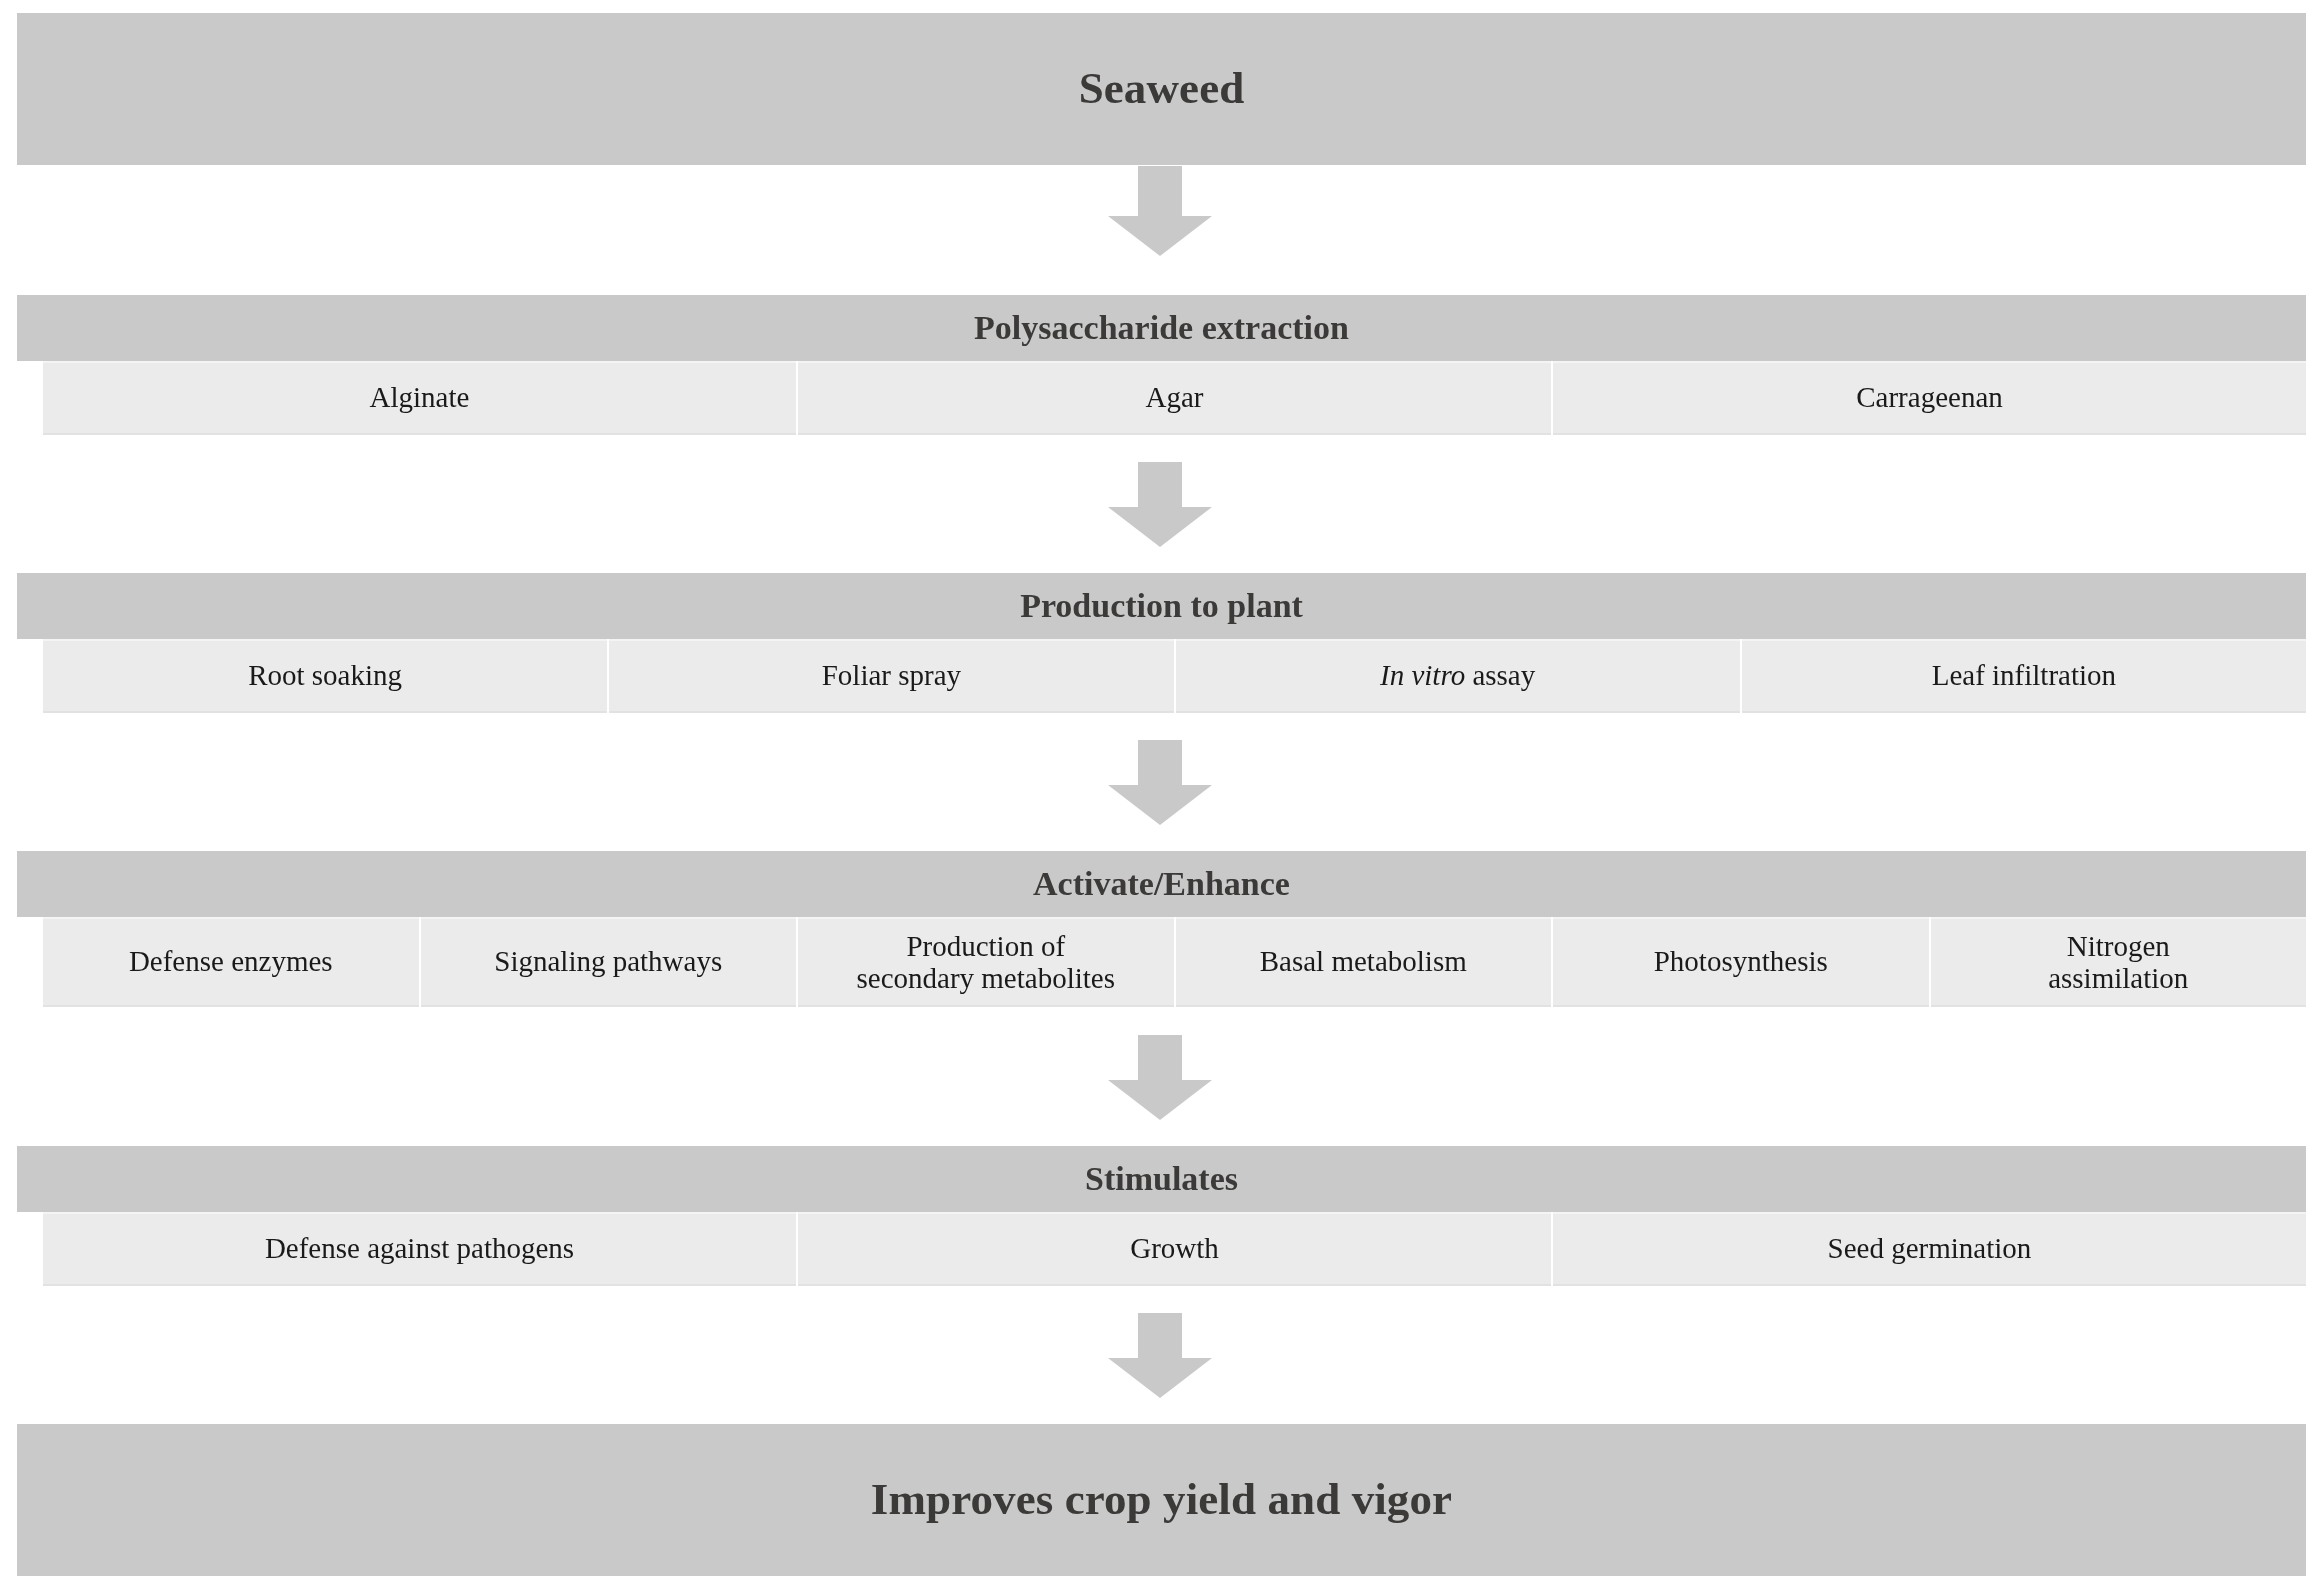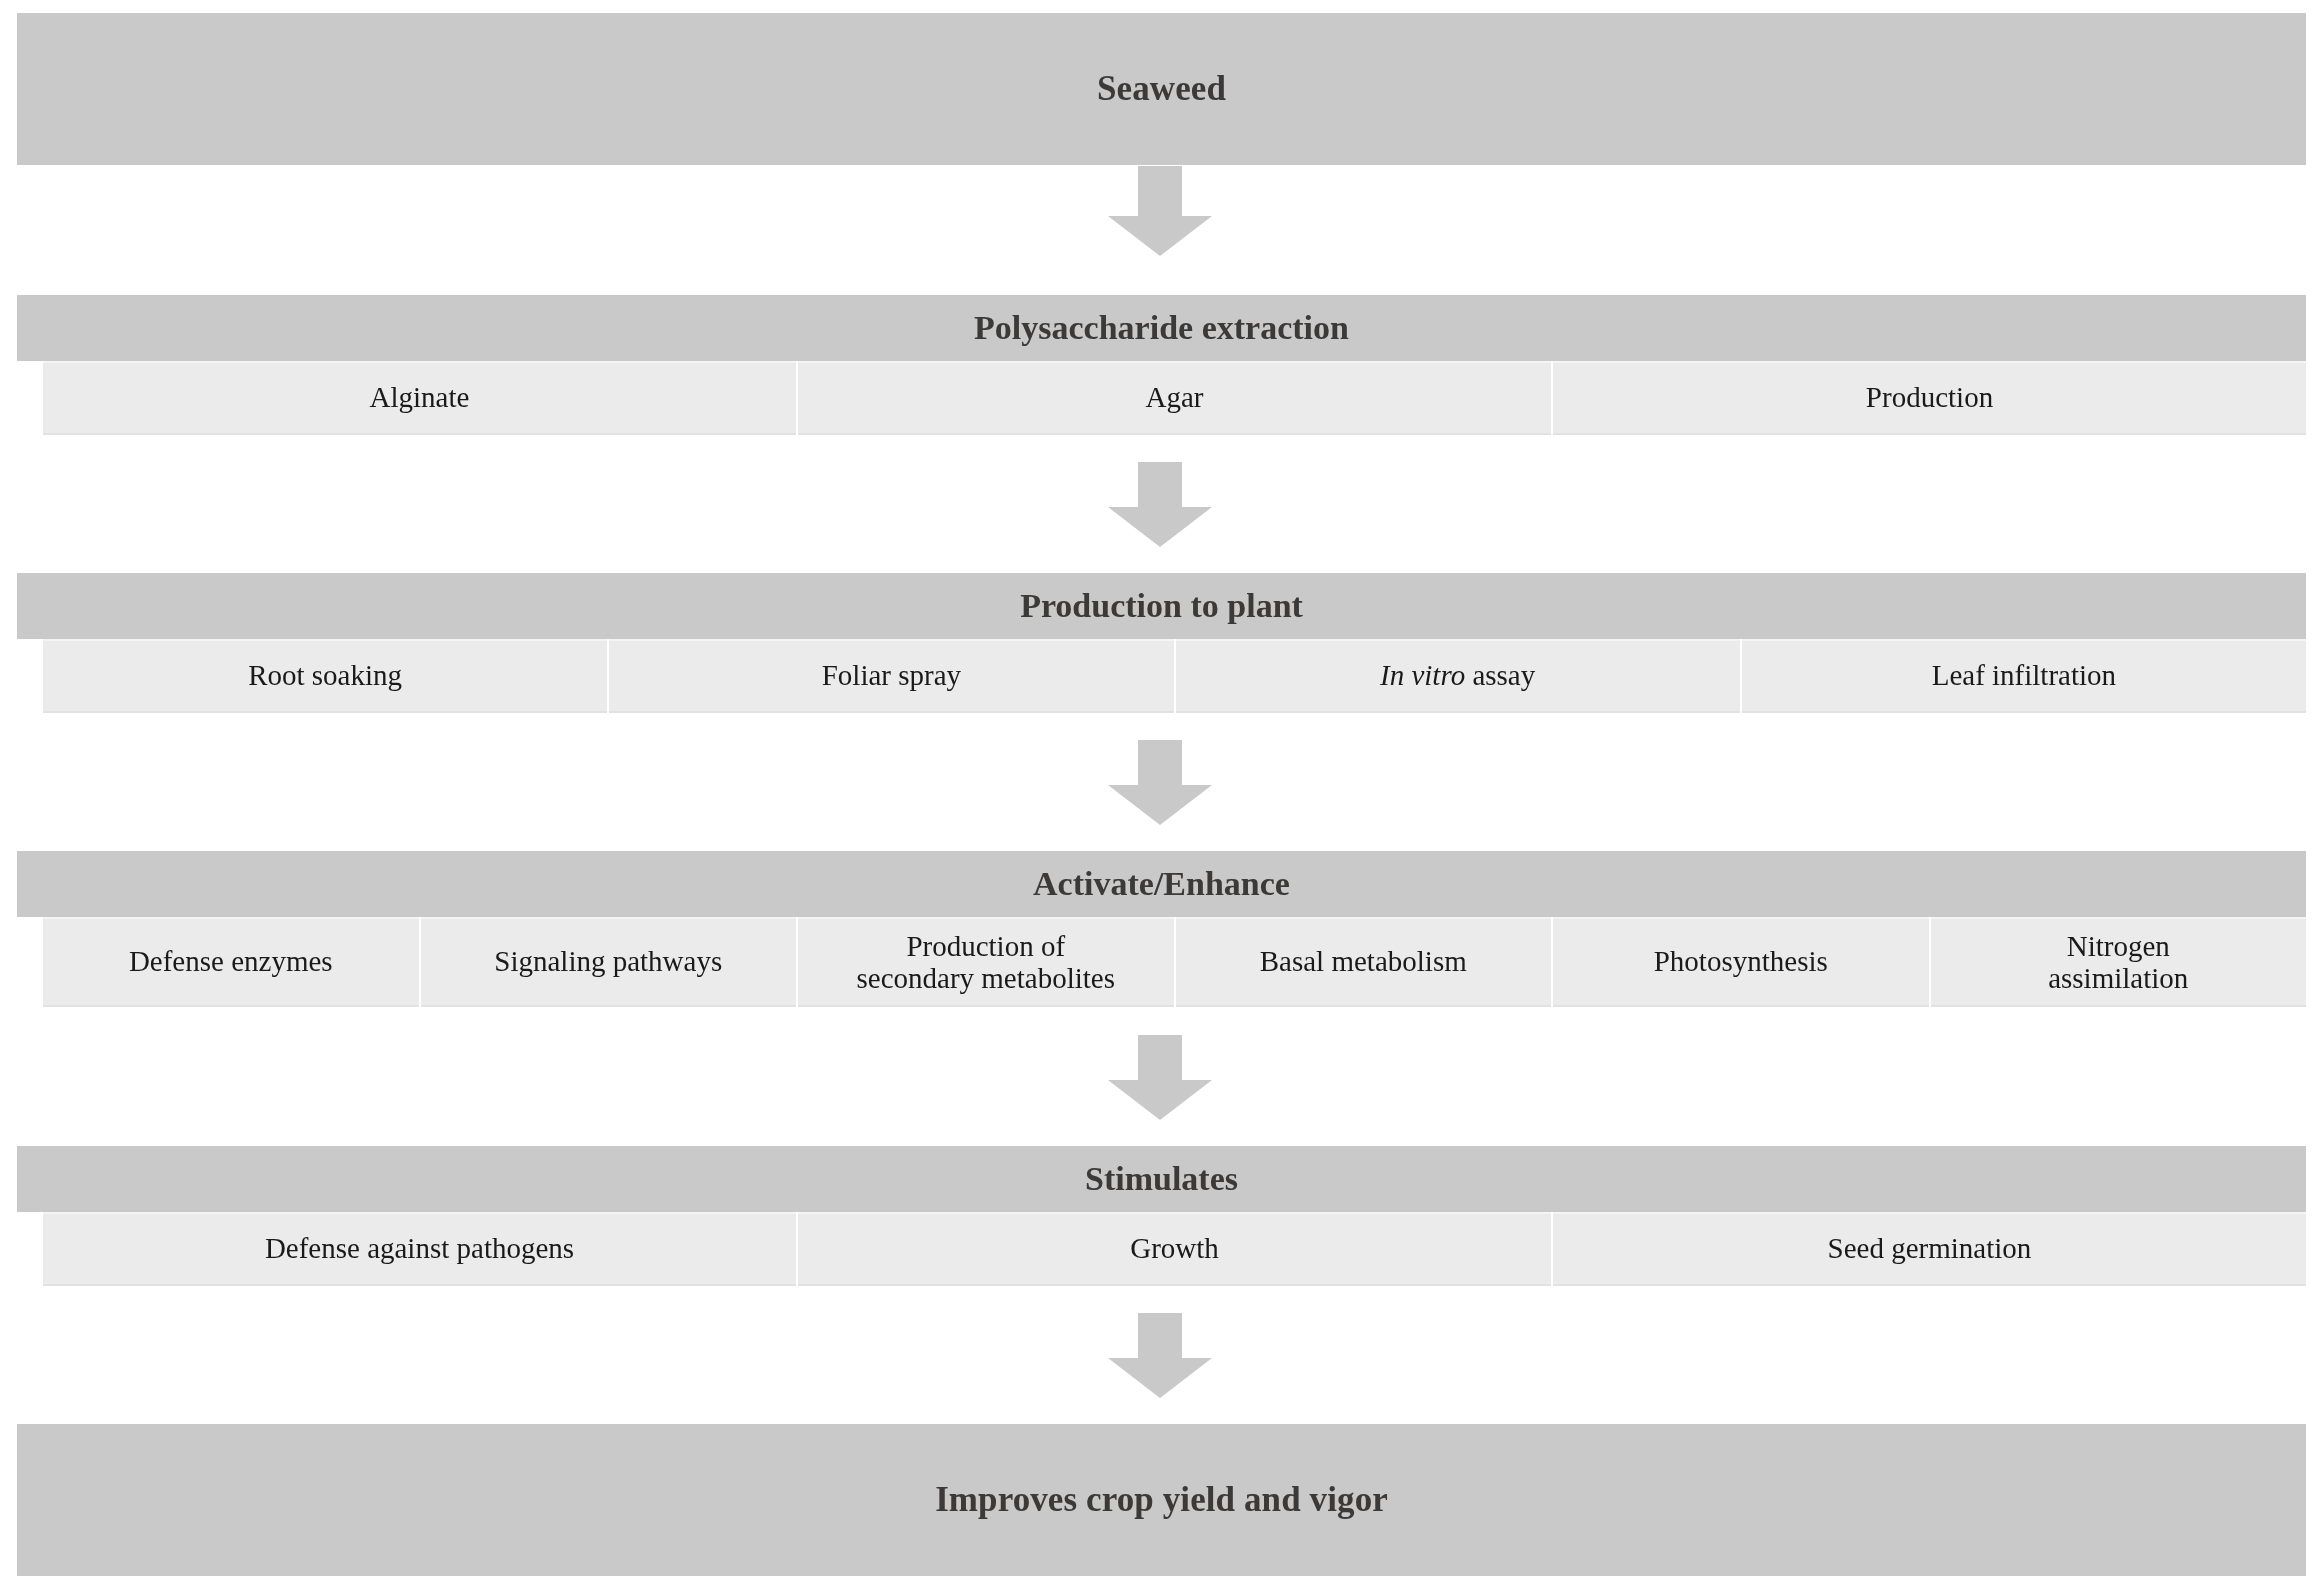--- a/index.html
+++ b/index.html
@@ -34,21 +34,21 @@
     font-weight: bold;
     text-align: center;
     display: flex;
     align-items: center;
     justify-content: center;
     box-sizing: border-box;
     line-height: 1.1;
   }
 
   .band.solo {            
-    font-size: 35px;
+    font-size: 45px;
     letter-spacing: 0.1px;
   }
 
   .band.head {            
     font-size: 34px;
     height: 66px;
   }
 
   
   .cells {
@@ -119,21 +119,21 @@
   <div class="arrow" style="top:166px;">
     <div class="shaft" style="height:50px;"></div>
     <div class="head"></div>
   </div>
 
   <div class="stage" style="top:295px;">
     <div class="band head">Polysaccharide extraction</div>
     <div class="cells h-one">
       <div class="cell">Alginate</div>
       <div class="cell">Agar</div>
-      <div class="cell">Production</div>
+      <div class="cell">Carrageenan</div>
     </div>
   </div>
 
   <div class="arrow" style="top:462px;">
     <div class="shaft" style="height:45px;"></div>
     <div class="head"></div>
   </div>
 
   <div class="stage" style="top:573px;">
     <div class="band head">Production to plant</div>

